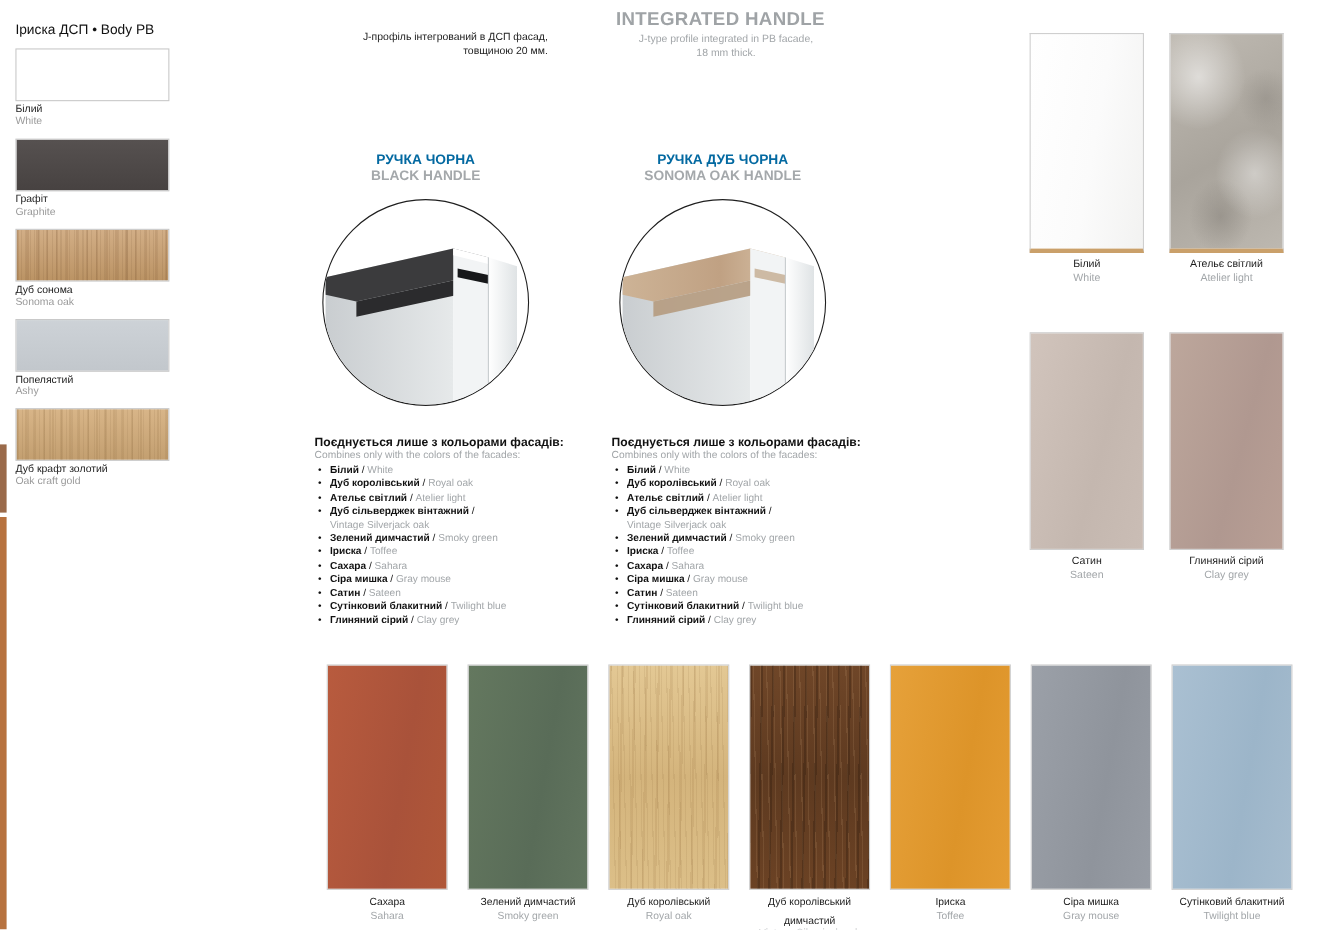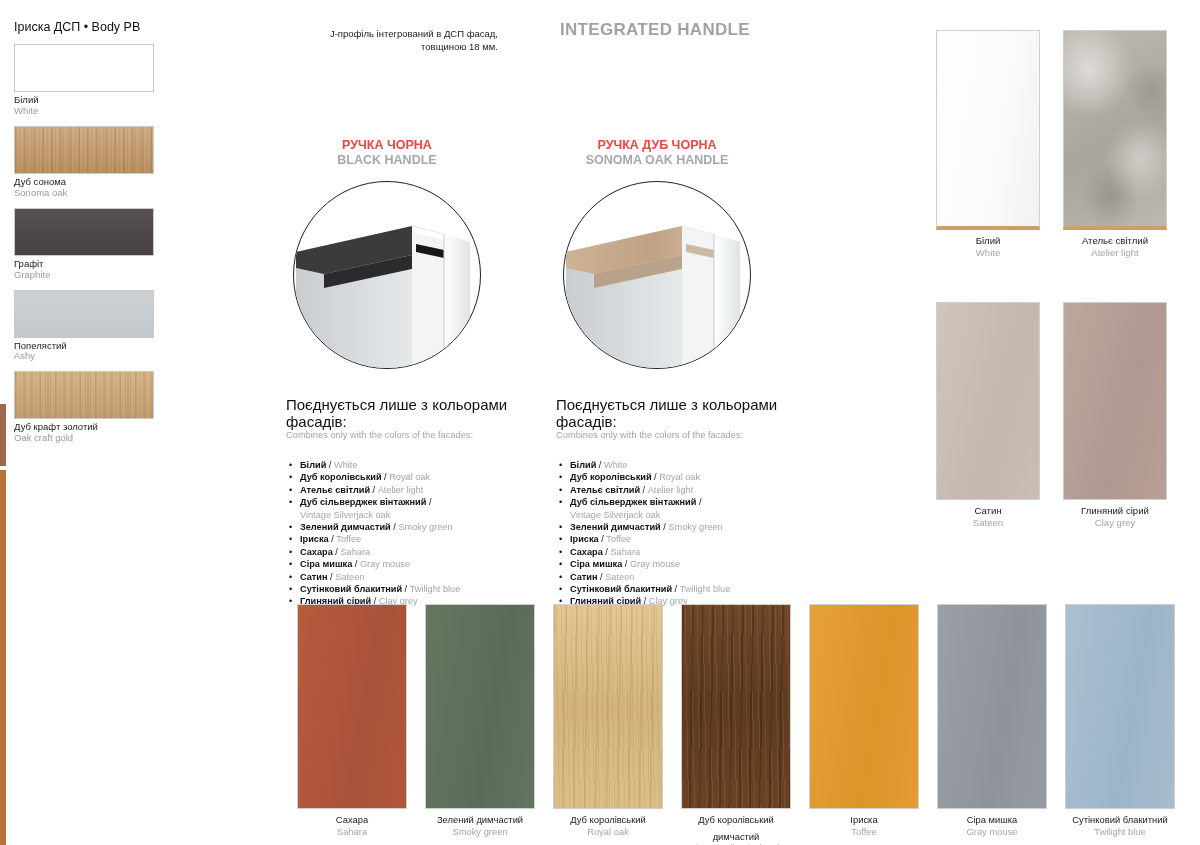--- a/index.html
+++ b/index.html
@@ -83,21 +83,21 @@
     color: #a2a6a9;
     margin-top: 2px;
     line-height: 1.35;
   }
 
   .handle-col { position: absolute; width: 240px; }
   .handle-title-ua {
     text-align: center;
     font-size: 12.5px;
     font-weight: bold;
-    color: #ef4444;
+    color: #0369a1;
   }
   .handle-title-en {
     text-align: center;
     font-size: 12.5px;
     font-weight: bold;
     color: #a4a8ab;
     margin-top: 1px;
   }
   .circle {
     position: relative;
@@ -106,28 +106,28 @@
     margin: 14px auto 0;
     border: 1.6px solid #1f1f1f;
     border-radius: 50%;
     overflow: hidden;
     background: #fff;
   }
   .circle .art { position: absolute; inset: 0; }
 
   .combine-list { position: absolute; width: 260px; }
   .combine-ua {
-    font-size: 15px;
+    font-size: 11px;
     color: #111;
-    font-weight: normal;
+    font-weight: bold;
   }
   .combine-en {
     font-size: 9.3px;
     color: #a2a6a9;
-    margin-bottom: 19px;
+    margin-bottom: 3px;
   }
   .combine-list ul {
     margin: 0;
     padding-left: 14px;
     list-style: none;
   }
   .combine-list li {
     font-size: 9.2px;
     line-height: 12.4px;
     color: #111;
@@ -206,62 +206,66 @@
 <div class="edge-strip s1"></div>
 <div class="edge-strip s2"></div>
 
 <div class="corpus">
   <div class="corpus-title">Іриска ДСП • Body PB</div>
 
   <div class="sw-block">
     <div class="sw-chip" style="background:#ffffff;"></div>
     <div class="sw-name-ua">Білий</div>
     <div class="sw-name-en">White</div>
+  </div>
+
+  <div class="sw-block">
+    <div class="sw-chip" style="background:linear-gradient(180deg,#565150,#474241);"></div>
+    <div class="sw-name-ua">Графіт</div>
+    <div class="sw-name-en">Graphite</div>
   </div>
 
   <div class="sw-block">
     <div class="sw-chip" style="background:
         repeating-linear-gradient(90deg, rgba(120,80,45,.16) 0 2px, rgba(255,255,255,0) 2px 9px),
         repeating-linear-gradient(90deg, rgba(90,60,30,.10) 0 1px, rgba(255,255,255,0) 1px 4px),
         linear-gradient(180deg,#d2ae86,#bb9364);"></div>
     <div class="sw-name-ua">Дуб сонома</div>
     <div class="sw-name-en">Sonoma oak</div>
   </div>
 
   <div class="sw-block">
-    <div class="sw-chip" style="background:linear-gradient(180deg,#565150,#474241);"></div>
-    <div class="sw-name-ua">Графіт</div>
-    <div class="sw-name-en">Graphite</div>
-  </div>
-
-  <div class="sw-block">
     <div class="sw-chip" style="background:linear-gradient(180deg,#cdd2d7,#c2c7cc);"></div>
     <div class="sw-name-ua">Попелястий</div>
     <div class="sw-name-en">Ashy</div>
   </div>
 
   <div class="sw-block">
     <div class="sw-chip" style="background:
         repeating-linear-gradient(90deg, rgba(130,95,50,.14) 0 2px, rgba(255,255,255,0) 2px 8px),
         repeating-linear-gradient(90deg, rgba(100,70,35,.09) 0 1px, rgba(255,255,255,0) 1px 5px),
         linear-gradient(180deg,#d8b588,#c39f70);"></div>
     <div class="sw-name-ua">Дуб крафт золотий</div>
     <div class="sw-name-en">Oak craft gold</div>
   </div>
 </div>
 
 <div class="panel-head" style="left:290px; top:20px; width:230px;">
   <div class="sub-ua" style="text-align:right; padding-right:22px;">
     <span>J-профіль інтегрований в ДСП фасад,</span><br>
-    <span>товщиною 18 мм.</span>
-  </div>
-</div>
-
-<div class="panel-head" style="left:560px; top:20px; width:250px;">
+    <span>товщиною 20 мм.</span>
+  </div>
+</div>
+
+<div class="panel-head" style="left:560px; top:8px; width:250px;">
   <div class="h-en">INTEGRATED HANDLE</div>
+  <div class="sub-en" style="text-align:center; padding-right:50px;">
+    <span>J-type profile integrated in PB facade,</span><br>
+    <span>18 mm thick.</span>
+  </div>
 </div>
 
 <div class="handle-col" style="left:267px; top:138px;">
   <div class="handle-title-ua">РУЧКА ЧОРНА</div>
   <div class="handle-title-en">BLACK HANDLE</div>
   <div class="circle">
     <div class="art">
       <svg viewBox="0 0 186 186" width="186" height="186" aria-hidden="true">
         <defs>
           <linearGradient id="wgray" x1="0" y1="0" x2="1" y2="0">

